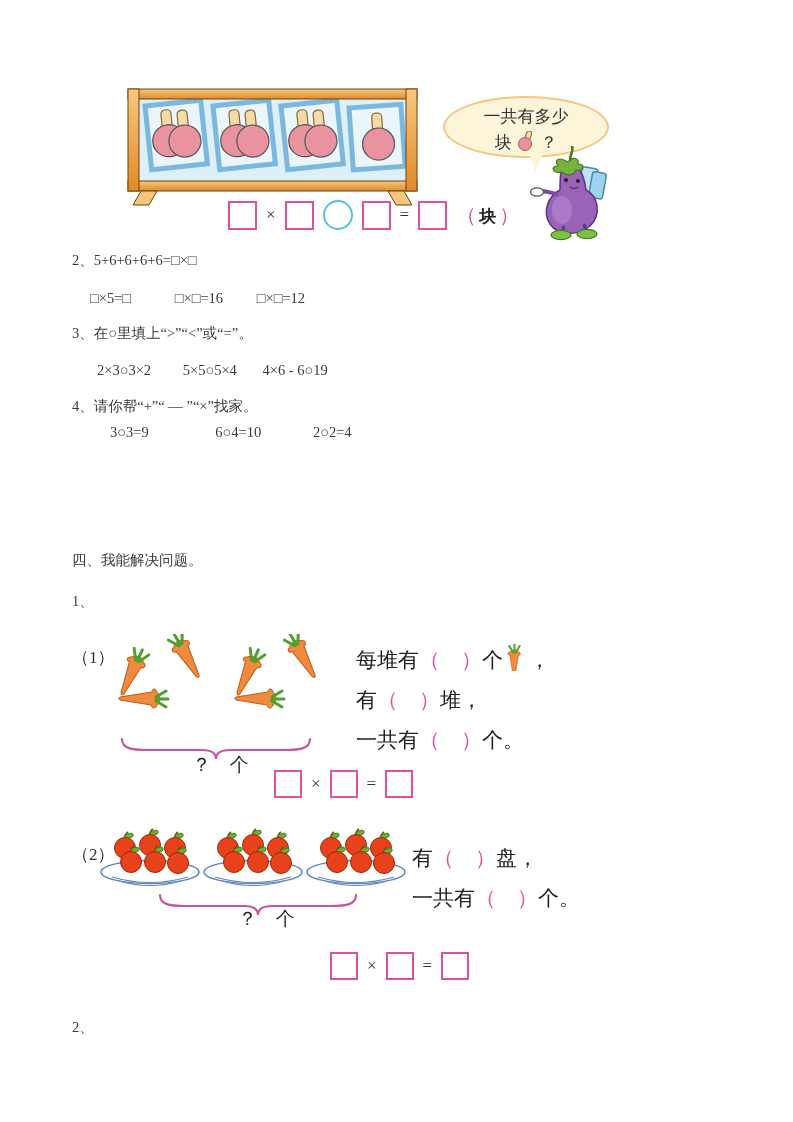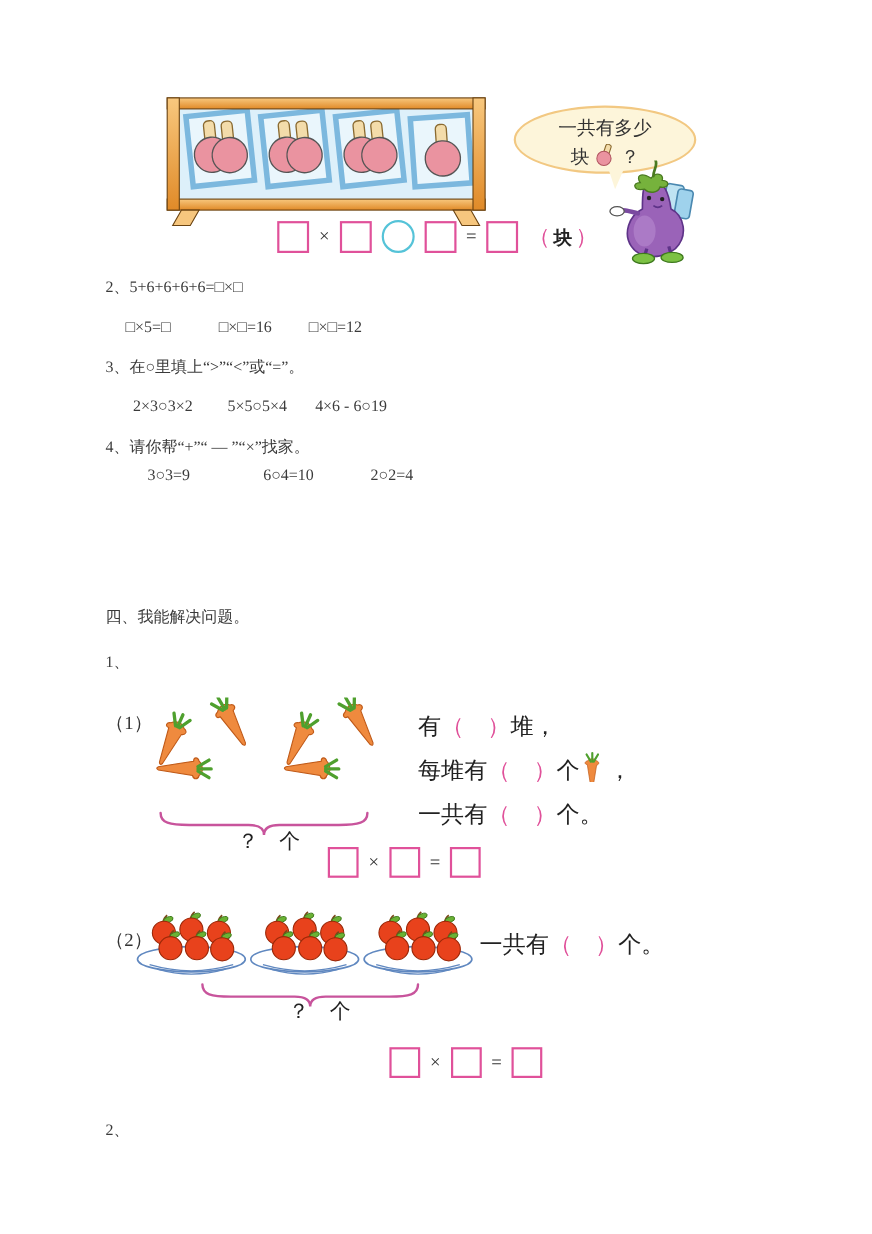--- a/index.html
+++ b/index.html
@@ -1,17 +1,17 @@
 <!DOCTYPE html>
 <html><head>
 <meta charset="utf-8">
 <style>
   html,body{margin:0;padding:0;background:#fff;}
   .page{position:relative;width:659px;height:1122px;background:#ffffff;overflow:hidden;
-        font-family:"Liberation Serif","DejaVu Serif",serif;color:#3a3a3a;margin-left:24px;}
+        font-family:"Liberation Serif","DejaVu Serif",serif;color:#3a3a3a;}
   .abs{position:absolute;}
   .qline{font-size:14.5px;white-space:nowrap;}
   .sq{display:inline-block;width:25px;height:25px;border:2px solid #e0519a;background:#fff;box-sizing:content-box;}
   .sq-sm{width:24px;height:24px;}
   .circ{display:inline-block;width:26px;height:26px;border:2px solid #55c3d8;border-radius:50%;background:#fff;}
   .eq{display:flex;align-items:center;gap:9px;}
   .op{font-size:17px;color:#333;}
   .unit-paren{font-size:20px;color:#e0519a;}
   .unit-txt{font-size:17px;font-weight:bold;color:#222;margin:0 3px;}
   .bubble{position:absolute;left:443px;top:96px;width:166px;height:62px;background:#fdf5da;
@@ -165,26 +165,26 @@
     <use href="#carrotv" transform="translate(56,52) rotate(90)"></use>
   </svg>
 
   <svg class="abs" style="left:120px;top:736px;" width="192" height="26" viewBox="0 0 192 26">
     <path d="M2,3 C2,12 10,14 28,14 L82,14 Q96,14 96,23 Q96,14 110,14 L164,14 C182,14 190,12 190,3" fill="none" stroke="#c8549c" stroke-width="2.2" stroke-linecap="round"></path>
   </svg>
   <div class="abs qmark" style="left:192px;top:752px;">？ 个</div>
 
   <div class="abs p-text" style="left:356px;top:640px;">
     <div>
-      <span>有</span><span class="fillp">（　）</span><span>堆，</span>
-    </div>
-    <div>
       <span>每堆有</span><span class="fillp">（　）</span><span>个</span><svg class="inline-ic" width="22" height="30" viewBox="0 0 26 36">
           <use href="#carrotv" transform="translate(1,9) scale(0.78)"></use>
       </svg><span>，</span>
+    </div>
+    <div>
+      <span>有</span><span class="fillp">（　）</span><span>堆，</span>
     </div>
     <div>
       <span>一共有</span><span class="fillp">（　）</span><span>个。</span>
     </div>
   </div>
 
   <div class="abs eq" style="left:274px;top:770px;">
     <span class="sq sq-sm"></span>
     <span class="op">×</span>
     <span class="sq sq-sm"></span>
@@ -218,20 +218,23 @@
     <use href="#plateG" transform="translate(206,0)"></use>
   </svg>
 
   <svg class="abs" style="left:158px;top:892px;" width="200" height="26" viewBox="0 0 200 26">
     <path d="M2,3 C2,12 10,14 28,14 L86,14 Q100,14 100,23 Q100,14 114,14 L172,14 C190,14 198,12 198,3" fill="none" stroke="#c8549c" stroke-width="2.2" stroke-linecap="round"></path>
   </svg>
   <div class="abs qmark" style="left:238px;top:906px;">？ 个</div>
 
   <div class="abs p-text" style="left:412px;top:838px;">
     <div>
+      <span>有</span><span class="fillp">（　）</span><span>盘，</span>
+    </div>
+    <div>
       <span>一共有</span><span class="fillp">（　）</span><span>个。</span>
     </div>
   </div>
 
   <div class="abs eq" style="left:330px;top:952px;">
     <span class="sq sq-sm"></span>
     <span class="op">×</span>
     <span class="sq sq-sm"></span>
     <span class="op">=</span>
     <span class="sq sq-sm"></span>

